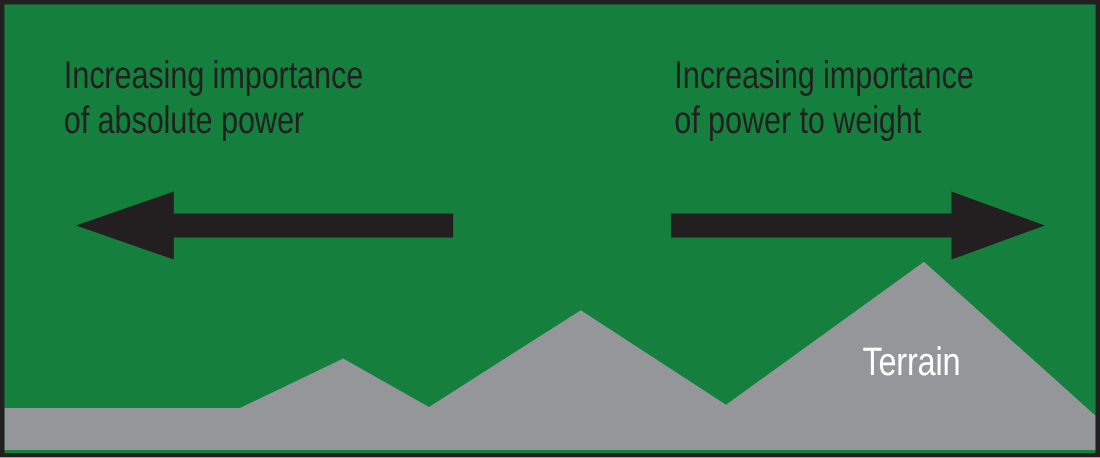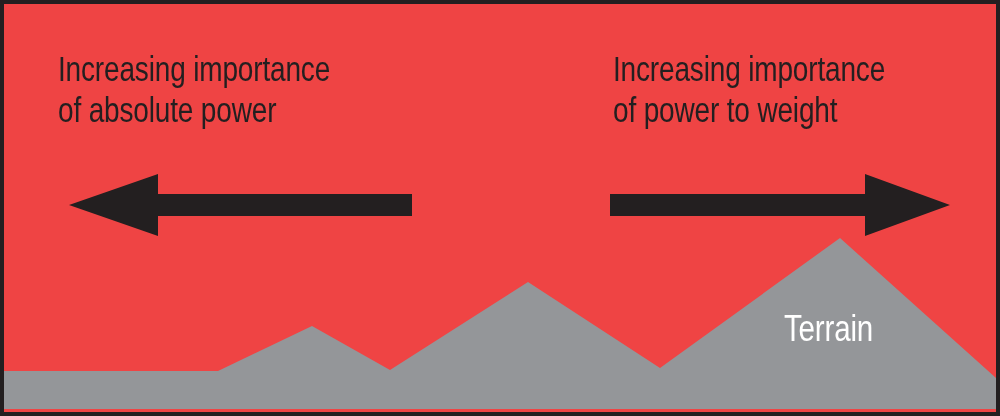--- a/index.html
+++ b/index.html
@@ -7,21 +7,21 @@
     padding: 0;
     background: #ffffff;
   }
   body {
     font-family: "Liberation Sans", sans-serif;
   }
   #figure-root {
     position: relative;
     width: 1000px;
     height: 416px;
-    background: #ef4444;
+    background: #15803d;
     overflow: hidden;
   }
   #figure-svg {
     position: absolute;
     left: 0;
     top: 0;
     width: 1000px;
     height: 416px;
     display: block;
   }

